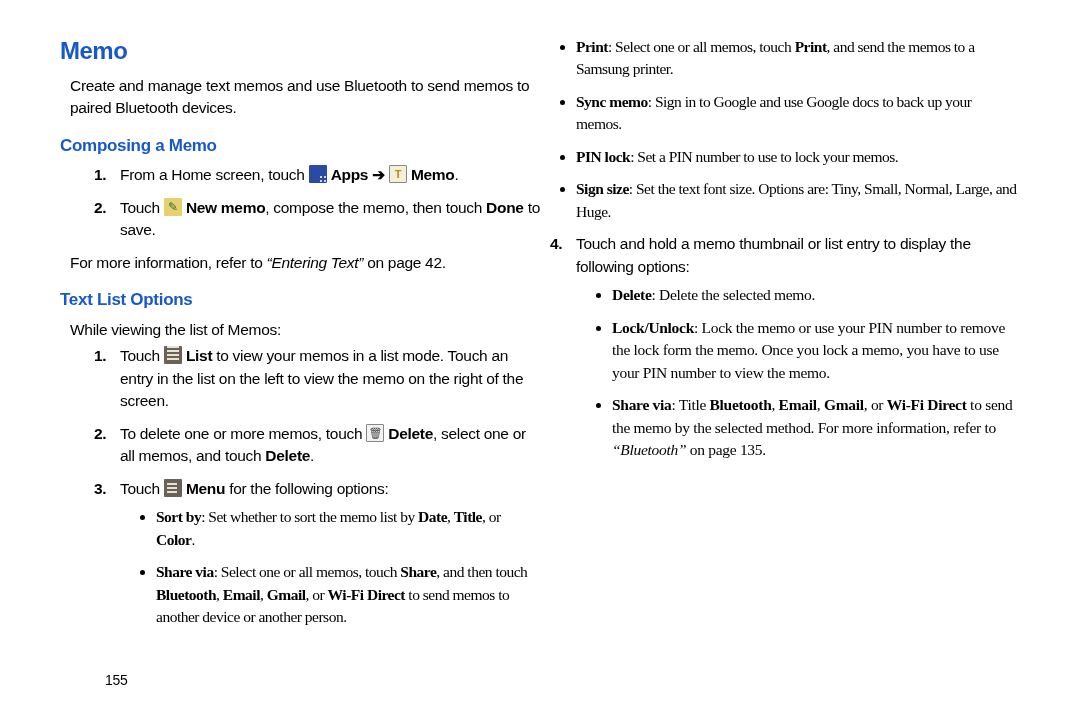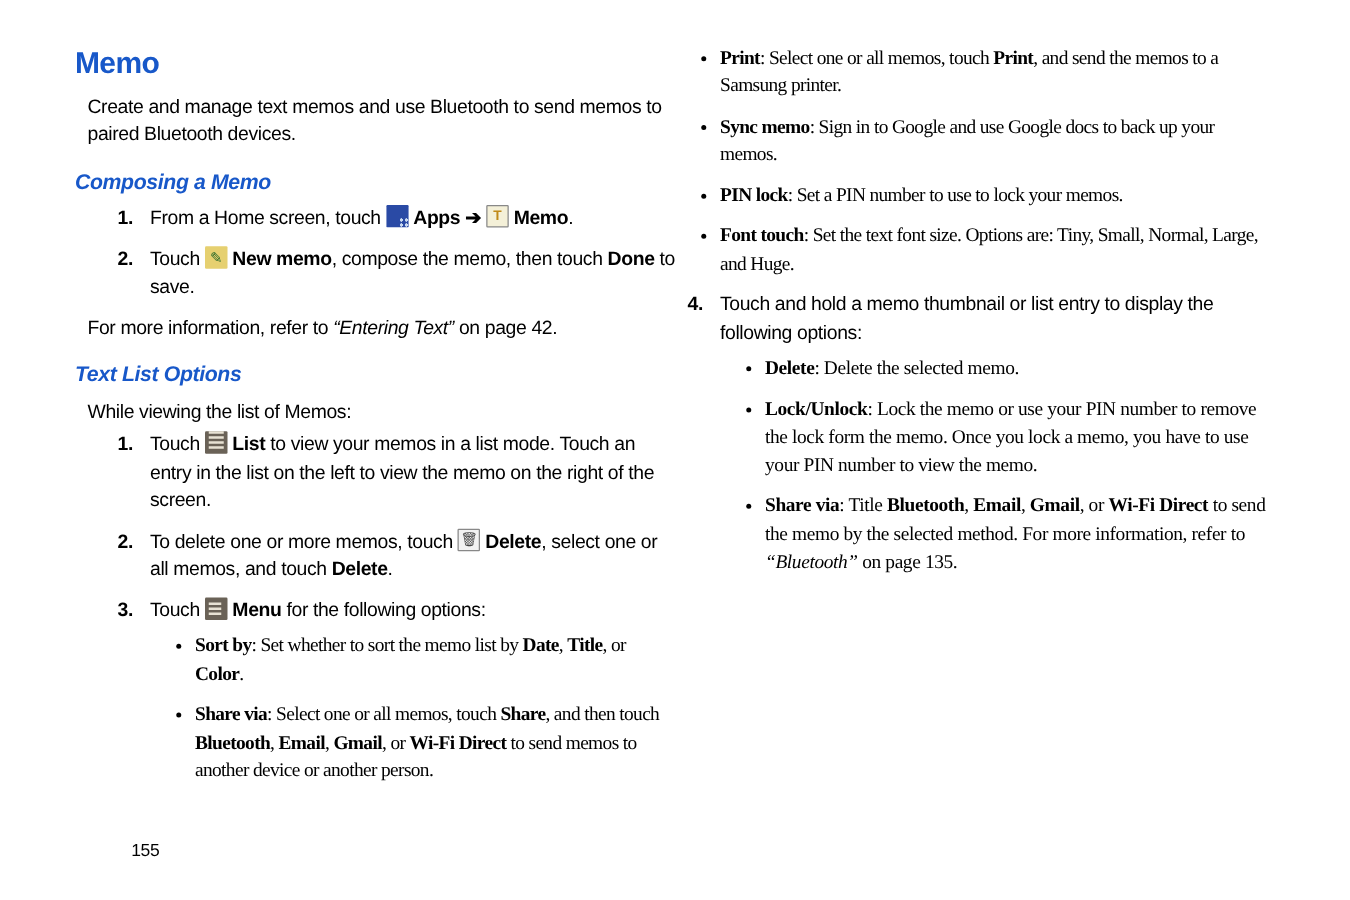--- a/index.html
+++ b/index.html
@@ -28,21 +28,20 @@
   .h1 {
     font-family: Arial, Helvetica, sans-serif;
     font-weight: 900;
     color: #1858c9;
     font-size: 24px;
     margin: 4px 0 6px 0;
     letter-spacing: -0.5px;
   }
   .h2 {
     font-weight: 900;
-    font-style: italic;
     color: #1858c9;
     font-size: 17px;
     margin: 14px 0 6px 0;
     letter-spacing: -0.3px;
   }
   .para { margin: 0 0 4px 10px; }
   .ol {
     margin: 4px 0 4px 34px;
     padding: 0;
     list-style: none;
@@ -243,21 +242,21 @@
       <li>
         <span class="b">Print</span><span>: Select one or all memos, touch </span><span class="b">Print</span><span>, and send the memos to a Samsung printer.</span>
       </li>
       <li>
         <span class="b">Sync memo</span><span>: Sign in to Google and use Google docs to back up your memos.</span>
       </li>
       <li>
         <span class="b">PIN lock</span><span>: Set a PIN number to use to lock your memos.</span>
       </li>
       <li>
-        <span class="b">Font touch</span><span>: Set the text font size. Options are: Tiny, Small, Normal, Large, and Huge.</span>
+        <span class="b">Sign size</span><span>: Set the text font size. Options are: Tiny, Small, Normal, Large, and Huge.</span>
       </li>
     </ul>
     <ol class="ol" start="4" style="margin-left:10px; letter-spacing:-0.3px;">
       <li>
         <span class="num b">4.</span>
         <span>Touch and hold a memo thumbnail or list entry to display the following options:</span>
         <ul class="bullets">
           <li>
             <span class="b">Delete</span><span>: Delete the selected memo.</span>
           </li>

